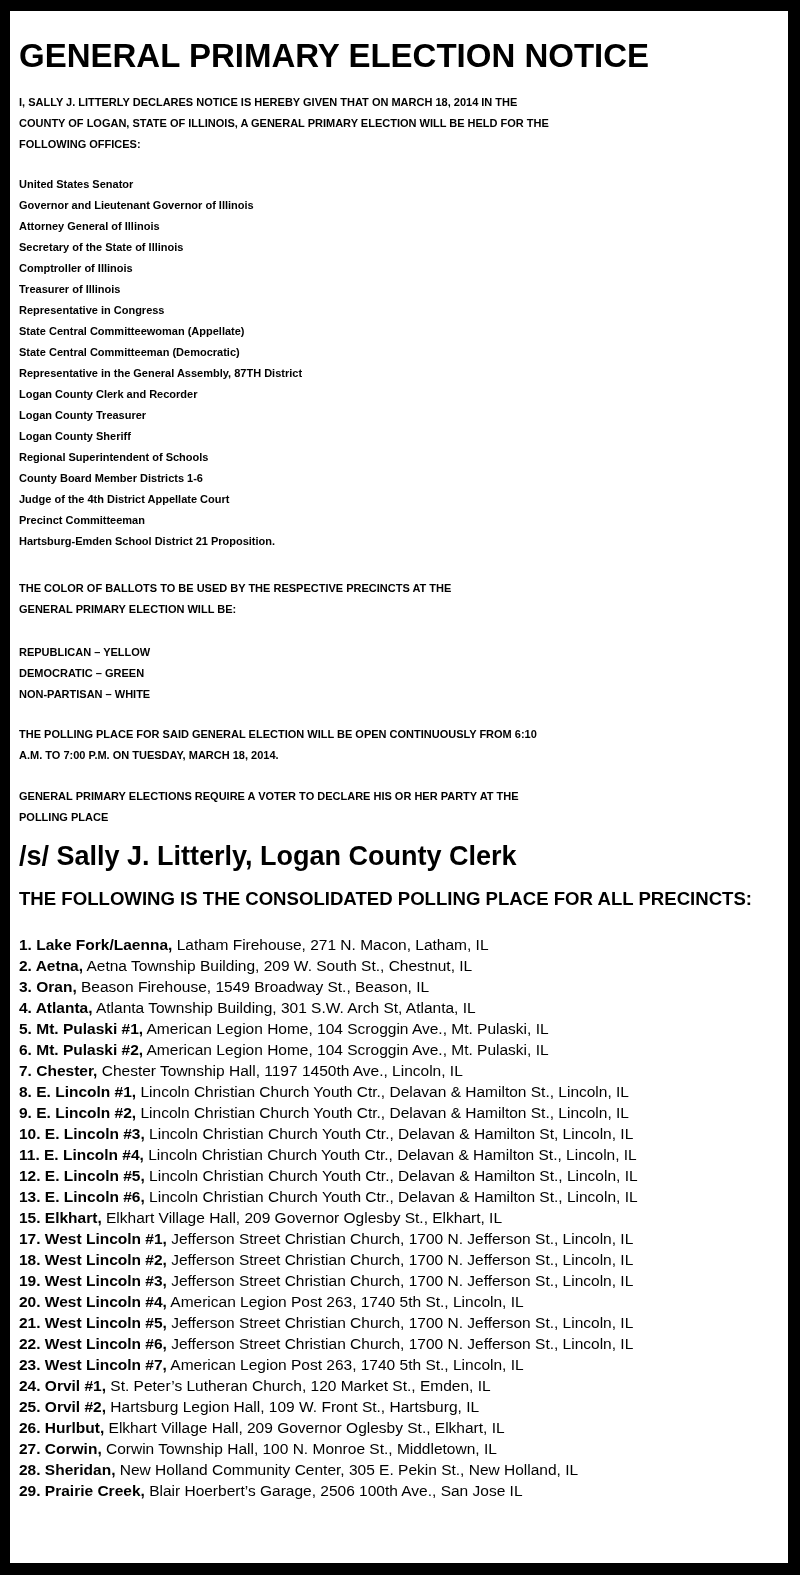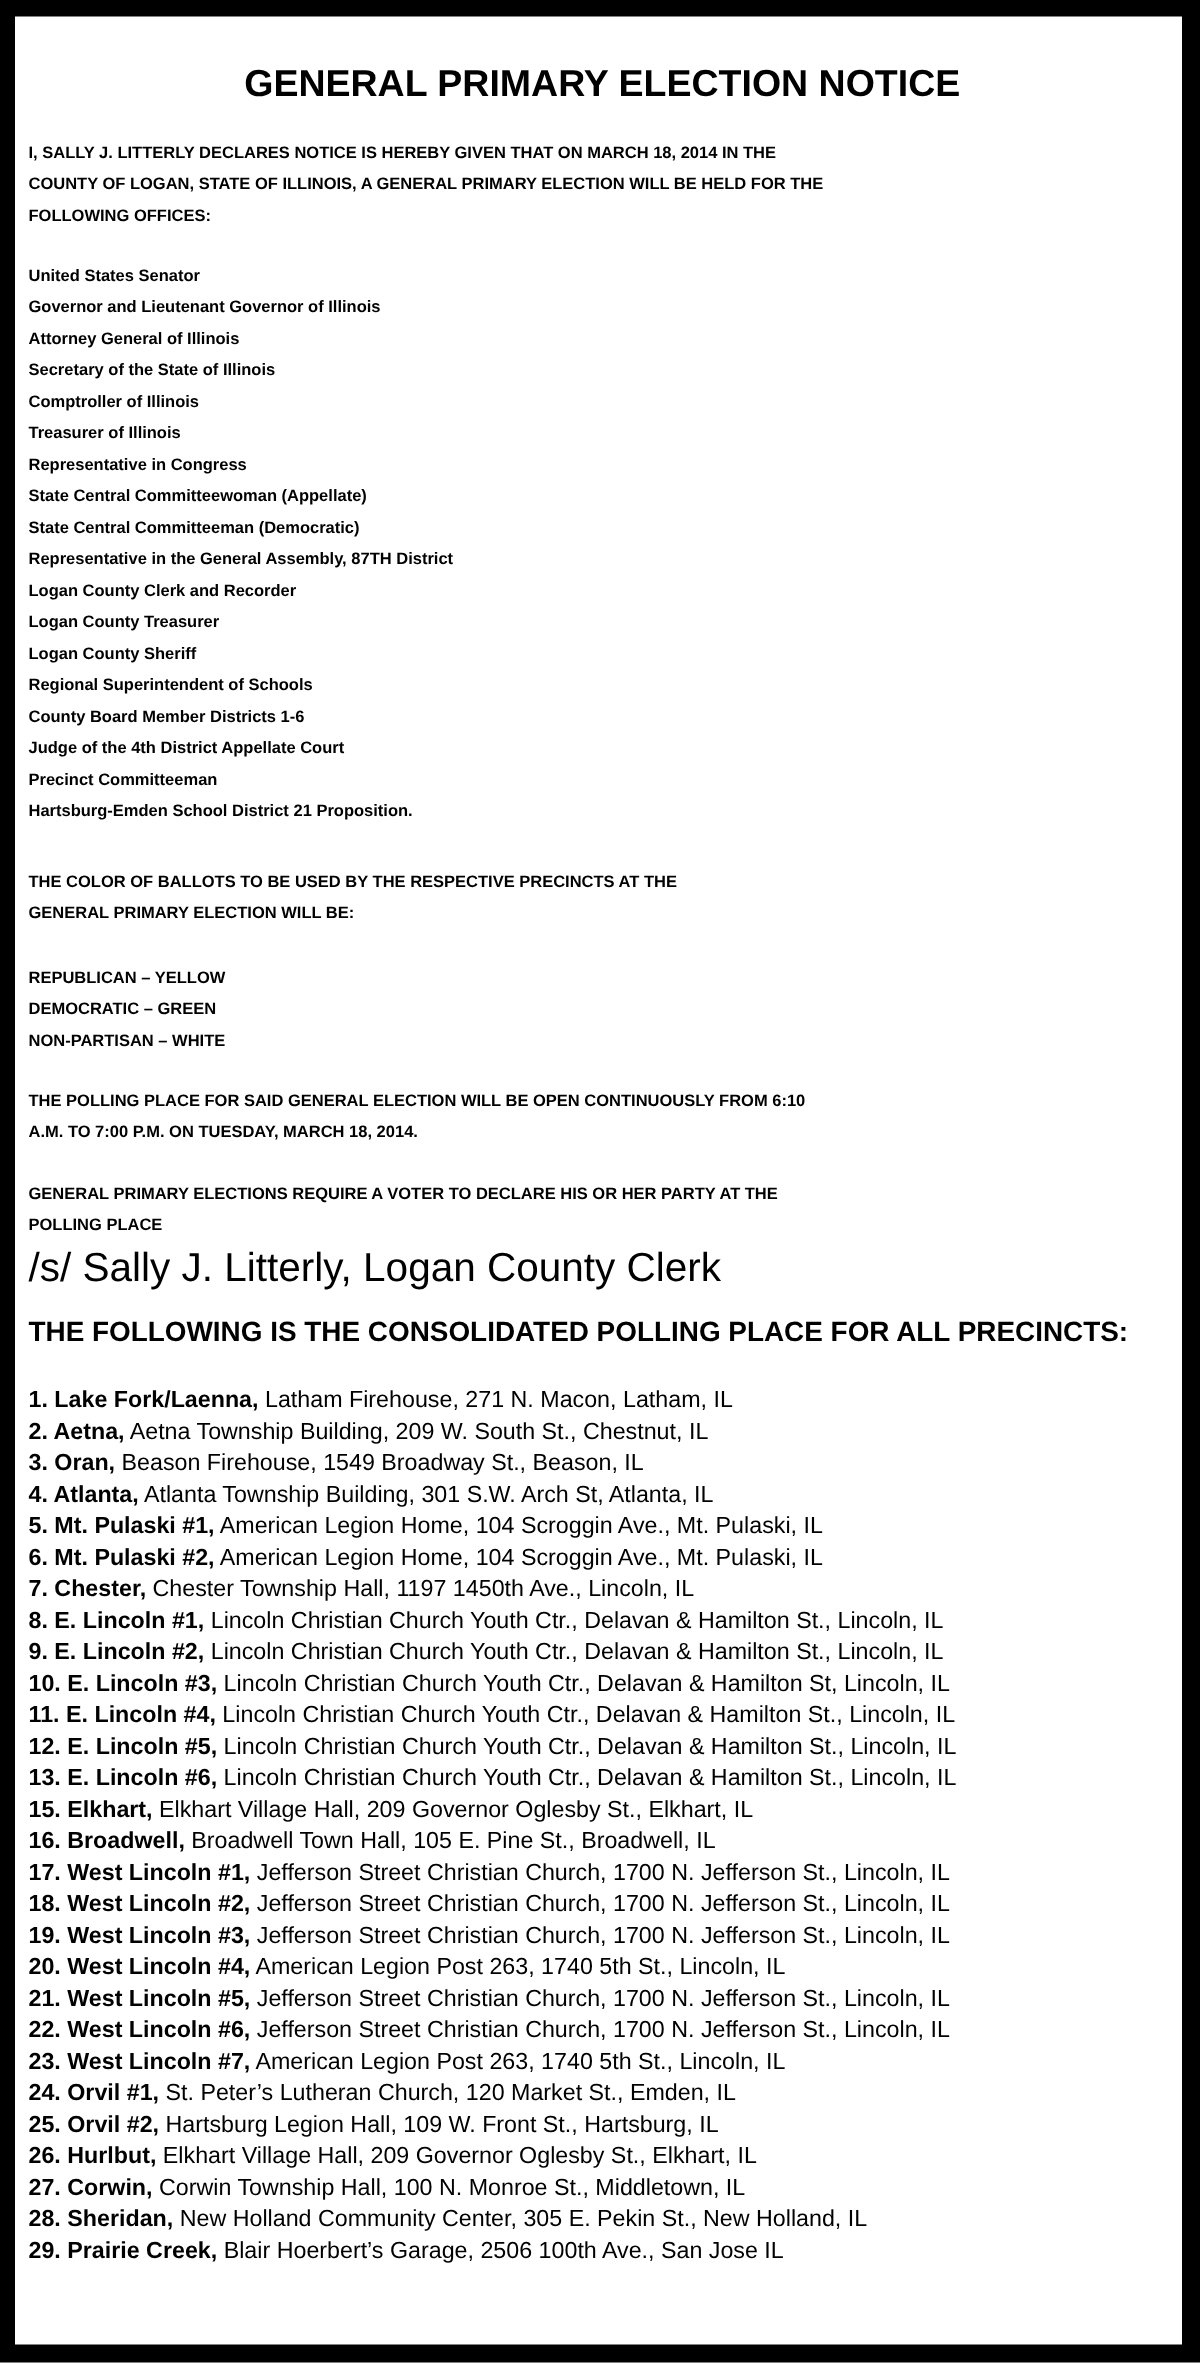--- a/index.html
+++ b/index.html
@@ -13,43 +13,44 @@
   .sheet {
     position: absolute;
     left: 10px; top: 11px;
     width: 778px; height: 1552px;
     background: #ffffff;
     overflow: hidden;
   }
   .content { padding: 0 4px 0 9px; }
 
   .title {
-    font-size: 25px; line-height: 38px; font-weight: 700;
-    text-align: center; margin-top: 26px;
+    font-size: 33px; line-height: 38px; font-weight: 700;
+    margin-top: 26px;
   }
   .para {
     font-size: 11px; line-height: 21px; font-weight: 700;
     white-space: pre;
   }
   .intro          { margin-top: 17px; }
   .ballots-heading{ margin-top: 26px; }
   .hours          { margin-top: 19px; }
   .declare        { margin-top: 20px; }
 
   ul, ol { list-style: none; }
   .offices { margin-top: 19px; }
   .offices li,
   .ballot-colors li {
     font-size: 11px; line-height: 21px; font-weight: 700;
     white-space: nowrap;
   }
   .ballot-colors { margin-top: 22px; }
 
   .signature {
-    font-size: 27px; line-height: 34px; font-weight: 400;
+    margin-top: 11px;
+    font-size: 27px; line-height: 34px; font-weight: 700;
   }
   .following {
     margin-top: 14px;
     font-size: 18.6px; line-height: 24px; font-weight: 700;
   }
   .precincts { margin-top: 23px; }
   .precincts li {
     font-size: 15.5px; line-height: 21px; font-weight: 400;
     white-space: nowrap;
   }
@@ -115,21 +116,20 @@
       <li><b class="pn">5. Mt. Pulaski #1,</b> <span>American Legion Home, 104 Scroggin Ave., Mt. Pulaski, IL</span></li>
       <li><b class="pn">6. Mt. Pulaski #2,</b> <span>American Legion Home, 104 Scroggin Ave., Mt. Pulaski, IL</span></li>
       <li><b class="pn">7. Chester,</b> <span>Chester Township Hall, 1197 1450th Ave., Lincoln, IL</span></li>
       <li><b class="pn">8. E. Lincoln #1,</b> <span>Lincoln Christian Church Youth Ctr., Delavan &amp; Hamilton St., Lincoln, IL</span></li>
       <li><b class="pn">9. E. Lincoln #2,</b> <span>Lincoln Christian Church Youth Ctr., Delavan &amp; Hamilton St., Lincoln, IL</span></li>
       <li><b class="pn">10. E. Lincoln #3,</b> <span>Lincoln Christian Church Youth Ctr., Delavan &amp; Hamilton St, Lincoln, IL</span></li>
       <li><b class="pn">11. E. Lincoln #4,</b> <span>Lincoln Christian Church Youth Ctr., Delavan &amp; Hamilton St., Lincoln, IL</span></li>
       <li><b class="pn">12. E. Lincoln #5,</b> <span>Lincoln Christian Church Youth Ctr., Delavan &amp; Hamilton St., Lincoln, IL</span></li>
       <li><b class="pn">13. E. Lincoln #6,</b> <span>Lincoln Christian Church Youth Ctr., Delavan &amp; Hamilton St., Lincoln, IL</span></li>
       <li><b class="pn">15. Elkhart,</b> <span>Elkhart Village Hall, 209 Governor Oglesby St., Elkhart, IL</span></li>
-      <li><b class="pn">16. Broadwell,</b> <span>Broadwell Town Hall, 105 E. Pine St., Broadwell, IL</span></li>
       <li><b class="pn">17. West Lincoln #1,</b> <span>Jefferson Street Christian Church, 1700 N. Jefferson St., Lincoln, IL</span></li>
       <li><b class="pn">18. West Lincoln #2,</b> <span>Jefferson Street Christian Church, 1700 N. Jefferson St., Lincoln, IL</span></li>
       <li><b class="pn">19. West Lincoln #3,</b> <span>Jefferson Street Christian Church, 1700 N. Jefferson St., Lincoln, IL</span></li>
       <li><b class="pn">20. West Lincoln #4,</b> <span>American Legion Post 263, 1740 5th St., Lincoln, IL</span></li>
       <li><b class="pn">21. West Lincoln #5,</b> <span>Jefferson Street Christian Church, 1700 N. Jefferson St., Lincoln, IL</span></li>
       <li><b class="pn">22. West Lincoln #6,</b> <span>Jefferson Street Christian Church, 1700 N. Jefferson St., Lincoln, IL</span></li>
       <li><b class="pn">23. West Lincoln #7,</b> <span>American Legion Post 263, 1740 5th St., Lincoln, IL</span></li>
       <li><b class="pn">24. Orvil #1,</b> <span>St. Peter’s Lutheran Church, 120 Market St., Emden, IL</span></li>
       <li><b class="pn">25. Orvil #2,</b> <span>Hartsburg Legion Hall, 109 W. Front St., Hartsburg, IL</span></li>
       <li><b class="pn">26. Hurlbut,</b> <span>Elkhart Village Hall, 209 Governor Oglesby St., Elkhart, IL</span></li>

